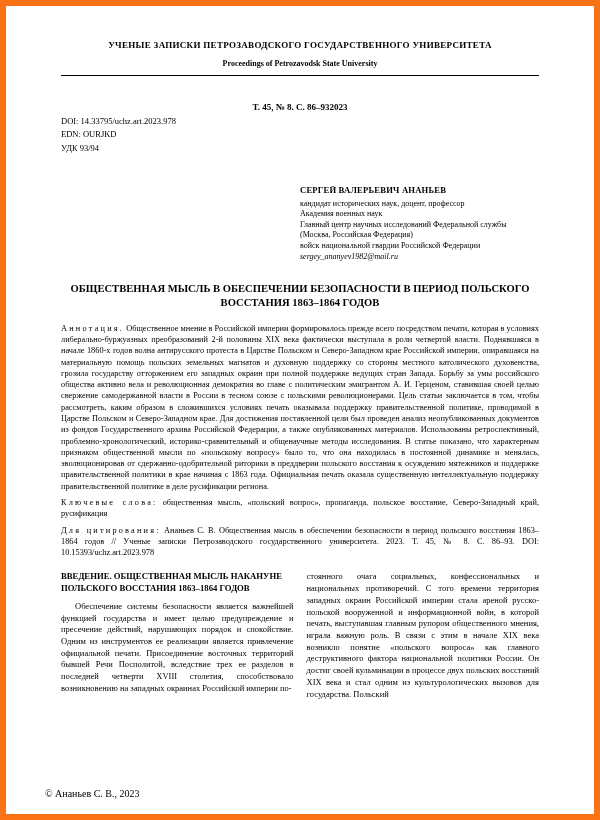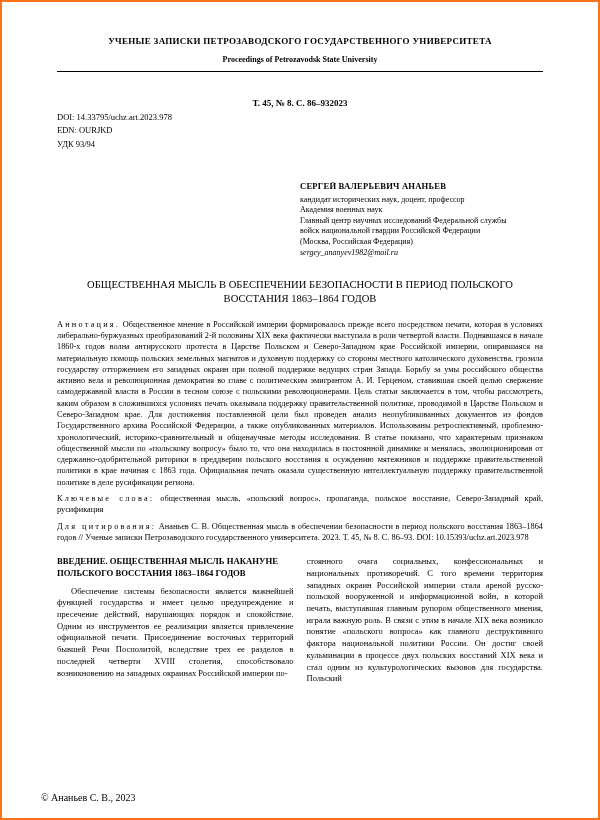--- a/index.html
+++ b/index.html
@@ -1,38 +1,38 @@
 <!DOCTYPE html>
 <html><head>
 <meta charset="utf-8">
 <style>
   * { margin: 0; padding: 0; box-sizing: border-box; }
   html, body { background: #dcdcdc; }
   body { font-family: "Liberation Serif", serif; color: #000; }
   .page {
     width: 600px; height: 820px; background: #fff;
-    border: 2px solid #f97316;
+    border: 6px solid #f97316;
     margin: 0 auto; position: relative;
     padding: 34px 55px 0 55px;
     overflow: hidden;
   }
   .jr-ru { text-align: center; font-weight: bold; font-size: 9px; letter-spacing: 0.3px; }
   .jr-en { text-align: center; font-weight: bold; font-size: 8px; margin-top: 9px; }
   .rule { border: none; border-top: 1.3px solid #000; margin-top: 7px; }
 
   .meta-row1 { display: flex; justify-content: center; font-weight: bold; font-size: 9px; margin-top: 26px; }
   .meta-row2 { position: relative; font-size: 8.5px; margin-top: 5px; height: 11px; }
   .section-label { position: absolute; left: 50%; transform: translateX(-50%); top: 0; font-weight: bold; color: #8b0000; }
   .meta-line { font-size: 8.5px; margin-top: 3.5px; }
 
   .author-block { margin-left: 50%; margin-top: 32px; font-size: 8px; line-height: 1.32; }
   .author-name { font-weight: bold; font-size: 8.6px; margin-bottom: 3px; letter-spacing: 0.2px; }
   .author-email { font-style: italic; }
 
-  .article-title { text-align: center; font-weight: normal; font-size: 10.6px; line-height: 1.35; margin: 20px auto 0; max-width: 462px; }
+  .article-title { text-align: center; font-weight: bold; font-size: 10.6px; line-height: 1.35; margin: 20px auto 0; max-width: 462px; }
 
   .abstract { margin-top: 12px; font-size: 8.3px; line-height: 1.36; text-align: justify; }
   .spaced-label { letter-spacing: 2.2px; }
   .kw { margin-top: 5px; font-size: 8.3px; line-height: 1.36; text-align: justify; }
   .cite { margin-top: 5px; font-size: 8.3px; line-height: 1.36; text-align: justify; }
 
   .columns { display: flex; gap: 13px; margin-top: 13px; }
   .col { flex: 1; min-width: 0; font-size: 8.5px; line-height: 1.38; text-align: justify; }
   .col-heading { font-weight: bold; font-size: 8.7px; line-height: 1.35; margin-bottom: 6px; text-align: left; }
   .col-para-indent { text-indent: 14px; }
@@ -55,22 +55,22 @@
 
   <div class="meta-line">DOI: 14.33795/uchz.art.2023.978</div>
   <div class="meta-line">EDN: OURJKD</div>
   <div class="meta-line">УДК 93/94</div>
 
   <div class="author-block">
     <div class="author-name">СЕРГЕЙ ВАЛЕРЬЕВИЧ АНАНЬЕВ</div>
     <div>кандидат исторических наук, доцент, профессор</div>
     <div>Академия военных наук</div>
     <div>Главный центр научных исследований Федеральной службы</div>
+    <div>(Москва, Российская Федерация)</div>
     <div>войск национальной гвардии Российской Федерации</div>
-    <div>(Москва, Российская Федерация)</div>
     <div class="author-email">sergey_ananyev1982@mail.ru</div>
   </div>
 
   <div class="article-title">ОБЩЕСТВЕННАЯ МЫСЛЬ В ОБЕСПЕЧЕНИИ БЕЗОПАСНОСТИ В ПЕРИОД ПОЛЬСКОГО ВОССТАНИЯ 1863–1864 ГОДОВ</div>
 
   <p class="abstract"><span class="spaced-label">Аннотация.</span><span> Общественное мнение в Российской империи формировалось прежде всего посредством печати, которая в условиях либерально-буржуазных преобразований 2-й половины XIX века фактически выступала в роли четвертой власти. Поднявшаяся в начале 1860-х годов волна антирусского протеста в Царстве Польском и Северо-Западном крае Российской империи, опиравшаяся на материальную помощь польских земельных магнатов и духовную поддержку со стороны местного католического духовенства, грозила государству отторжением его западных окраин при полной поддержке ведущих стран Запада. Борьбу за умы российского общества активно вела и революционная демократия во главе с политическим эмигрантом А. И. Герценом, ставившая своей целью свержение самодержавной власти в России в тесном союзе с польскими революционерами. Цель статьи заключается в том, чтобы рассмотреть, каким образом в сложившихся условиях печать оказывала поддержку правительственной политике, проводимой в Царстве Польском и Северо-Западном крае. Для достижения поставленной цели был проведен анализ неопубликованных документов из фондов Государственного архива Российской Федерации, а также опубликованных материалов. Использованы ретроспективный, проблемно-хронологический, историко-сравнительный и общенаучные методы исследования. В статье показано, что характерным признаком общественной мысли по «польскому вопросу» было то, что она находилась в постоянной динамике и менялась, эволюционировав от сдержанно-одобрительной риторики в преддверии польского восстания к осуждению мятежников и поддержке правительственной политики в крае начиная с 1863 года. Официальная печать оказала существенную интеллектуальную поддержку правительственной политике в деле русификации региона.</span></p>
 
   <p class="kw"><span class="spaced-label">Ключевые слова:</span><span> общественная мысль, «польский вопрос», пропаганда, польское восстание, Северо-Западный край, русификация</span></p>
 
   <p class="cite"><span class="spaced-label">Для цитирования:</span><span> Ананьев С. В. Общественная мысль в обеспечении безопасности в период польского восстания 1863–1864 годов // Ученые записки Петрозаводского государственного университета. 2023. Т. 45, № 8. С. 86–93. DOI: 10.15393/uchz.art.2023.978</span></p>

